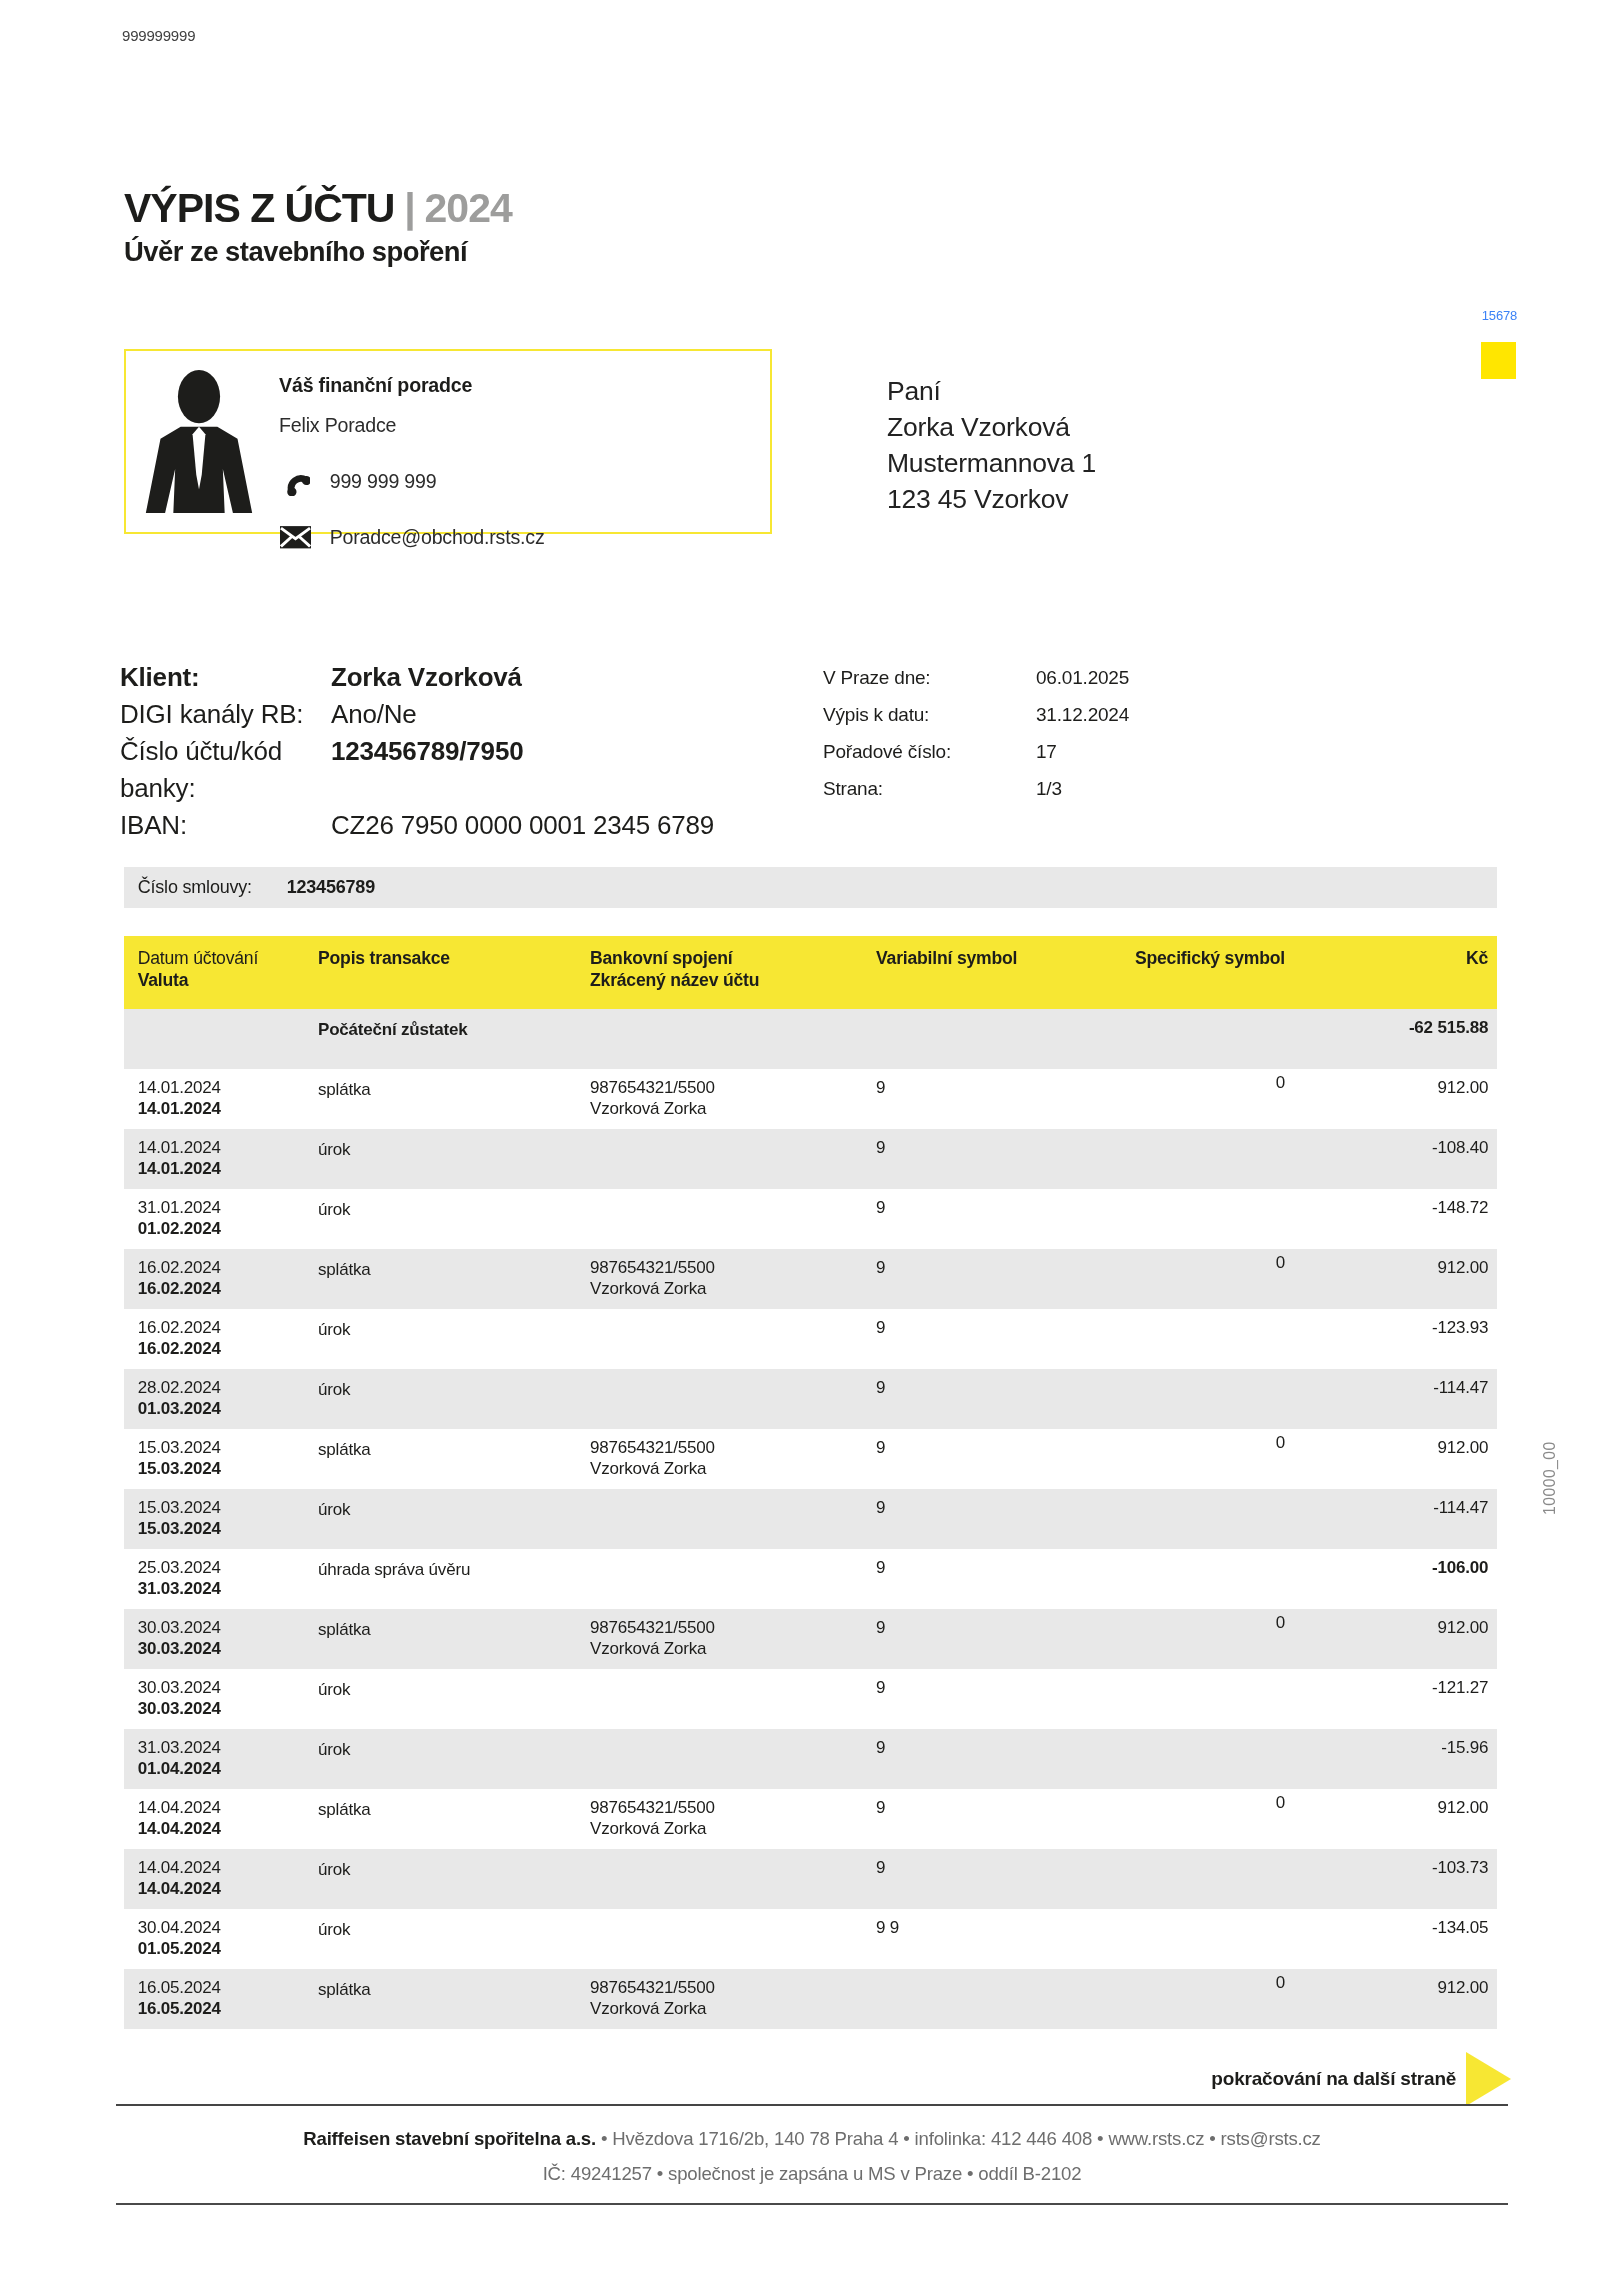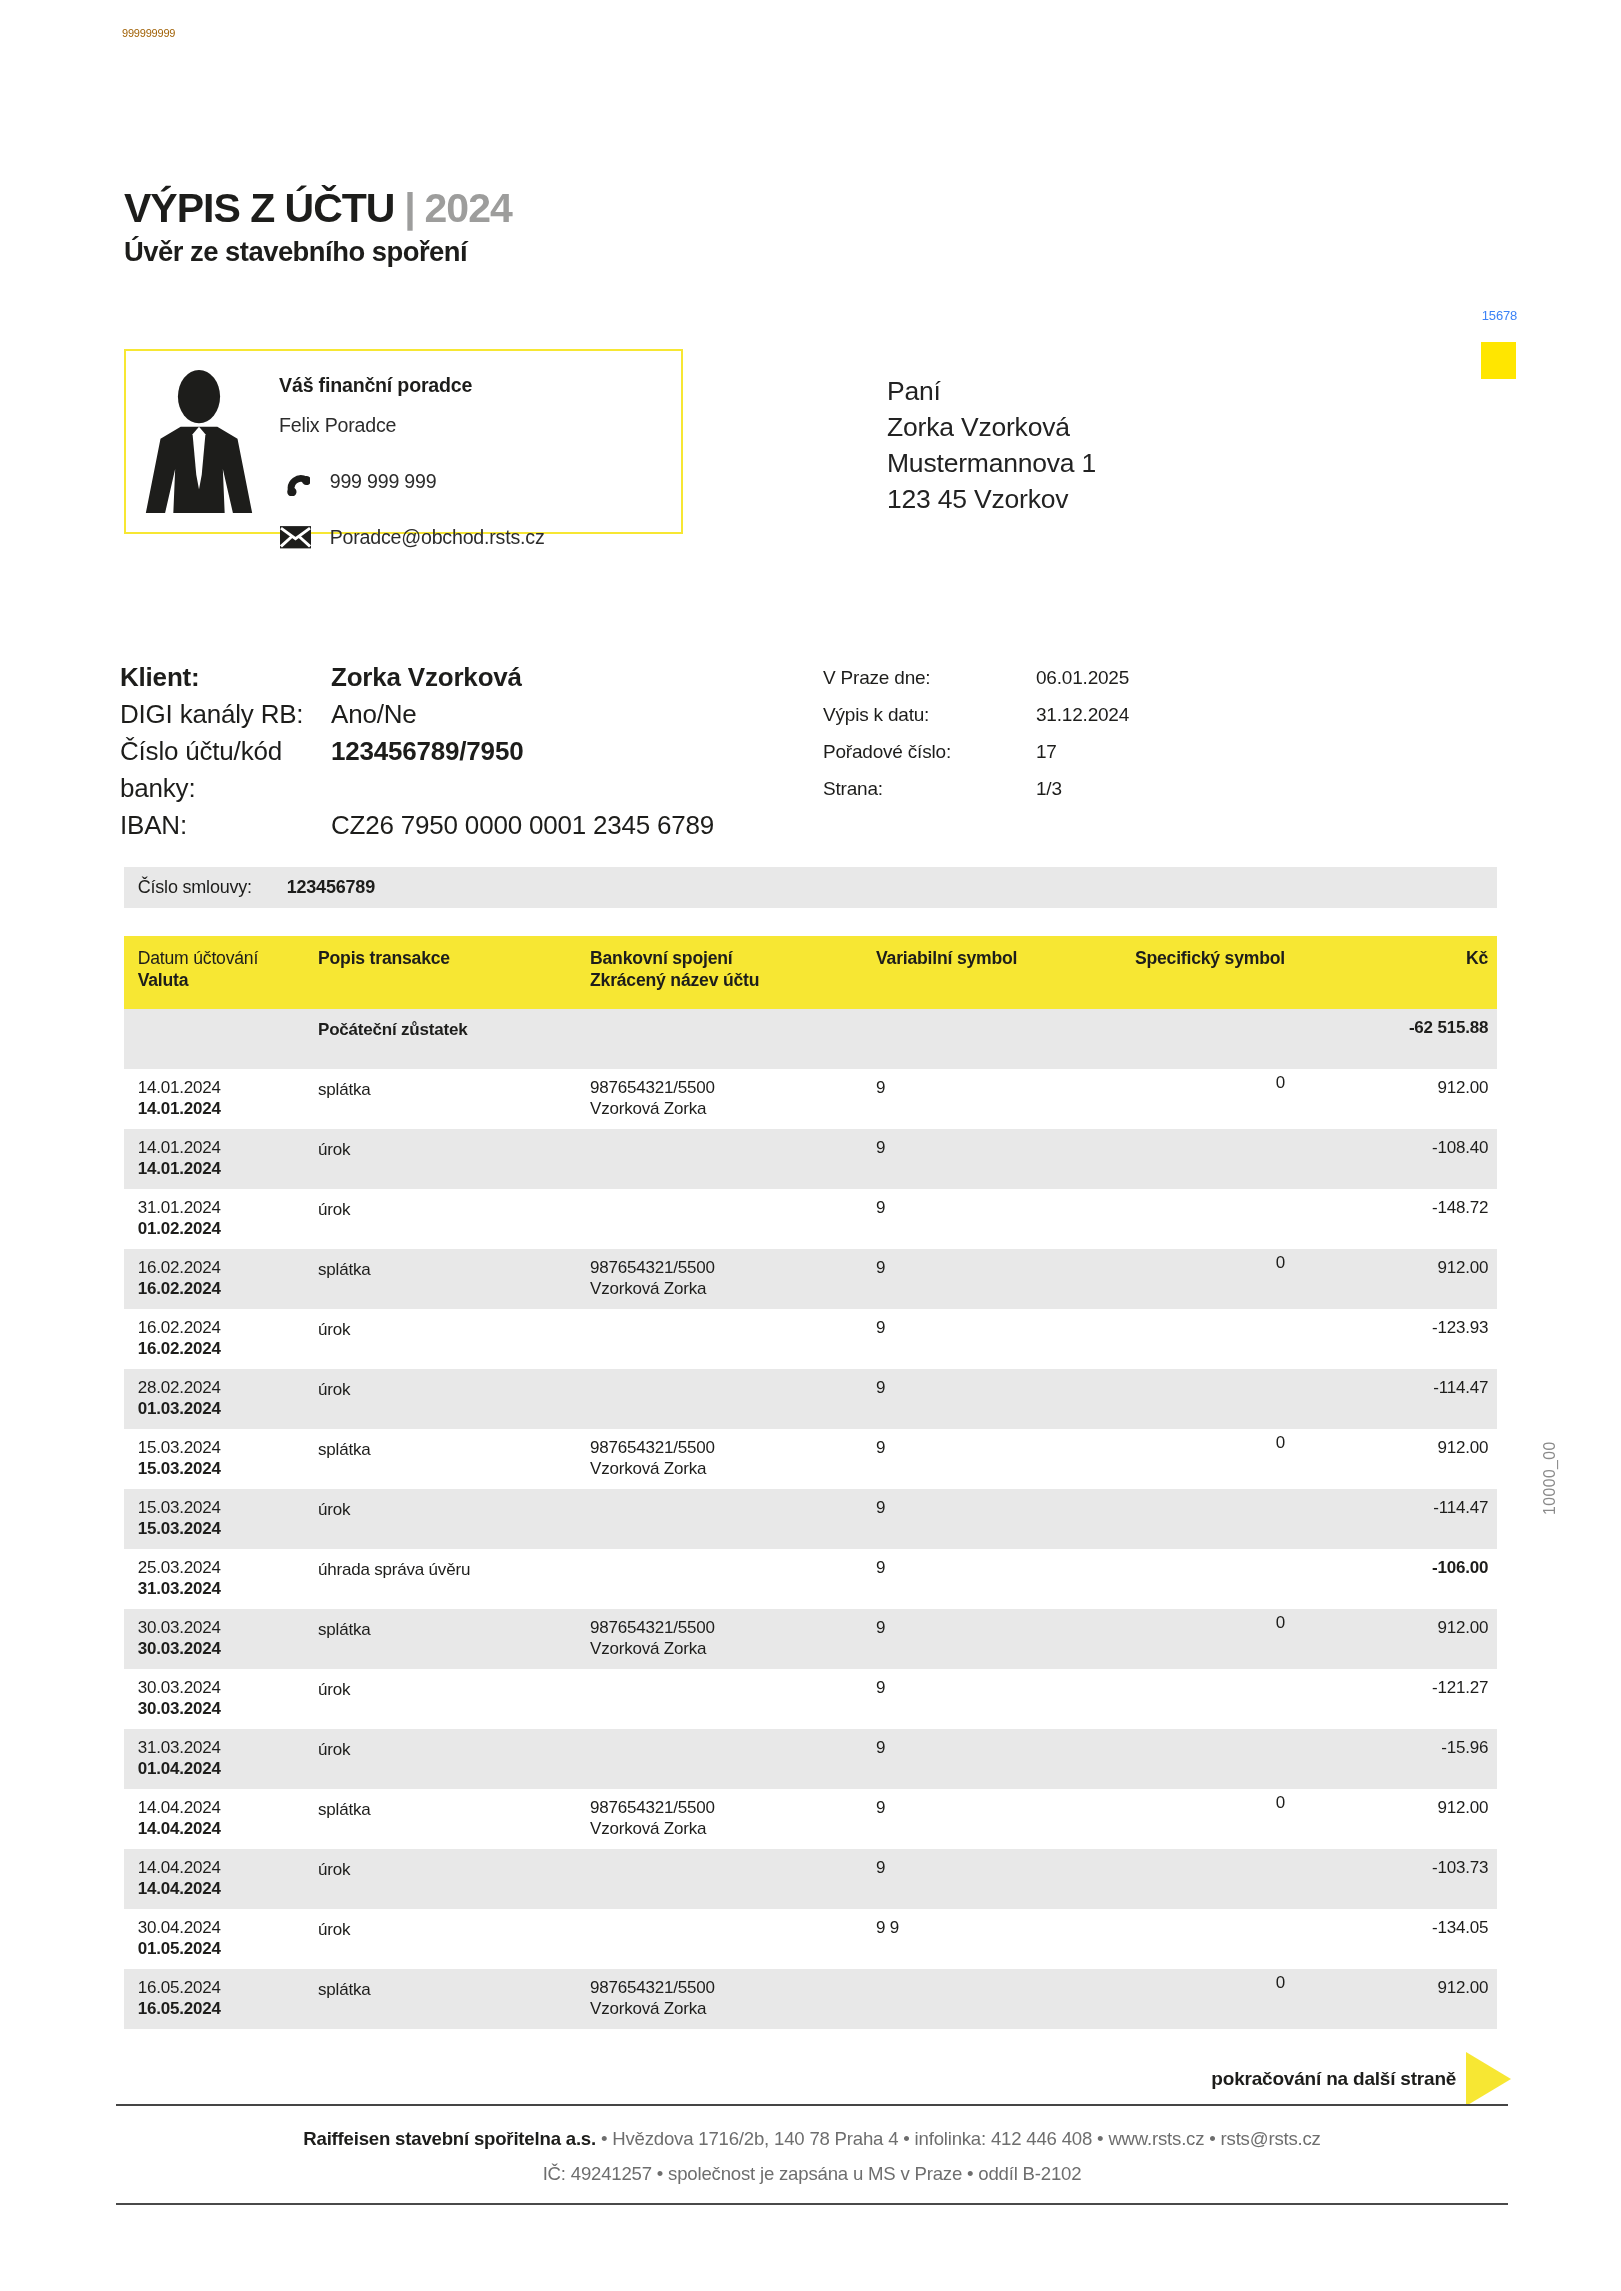--- a/index.html
+++ b/index.html
@@ -8,38 +8,38 @@
     --row-gray:#E8E8E8;
     --text-dark:#1D1D1B;
     --text-gray:#9D9D9C;
     --footer-gray:#6E6E6E;
   }
   *{margin:0;padding:0;box-sizing:border-box;}
   html,body{background:#fff;}
   body{font-family:"Liberation Sans", sans-serif;color:var(--text-dark);}
   .page{position:relative;width:1621px;height:2292px;background:#fff;overflow:hidden;letter-spacing:-0.2px;}
 
-  .ref-number{position:absolute;left:122px;top:27.4px;font-size:11px;color:#a16207;}
+  .ref-number{position:absolute;left:122px;top:27.4px;font-size:15px;color:#404040;}
 
   
   .logo{position:absolute;left:1113px;top:74px;display:flex;gap:23.5px;align-items:flex-start;}
   .logo-mark{width:62px;height:62px;background:var(--logo-yellow);display:flex;align-items:center;justify-content:center;}
   .logo-mark svg{width:52px;height:52px;}
   .logo-brand{font-size:35px;font-weight:bold;line-height:35px;letter-spacing:-0.8px;color:#262626;}
   .logo-sub{font-size:30px;line-height:33px;letter-spacing:-0.4px;color:#262626;}
 
   
   .title-block{position:absolute;left:124px;top:186px;}
   .title-line{font-size:41px;font-weight:bold;letter-spacing:-1px;line-height:45px;}
   .title-sep{color:var(--text-gray);margin:0 9.8px;font-weight:bold;}
   .title-year{color:var(--text-gray);}
   .subtitle{font-size:27.4px;font-weight:bold;letter-spacing:-0.5px;margin-top:4.9px;}
 
   
-  .advisor-box{position:absolute;left:124px;top:349px;width:559px;height:185px;border:2.9px solid var(--yellow);display:flex;padding:13.7px 17.6px;gap:25.5px;background:#fff;}
+  .advisor-box{position:absolute;left:124px;top:349px;width:648px;height:185px;border:2.9px solid var(--yellow);display:flex;padding:13.7px 17.6px;gap:25.5px;background:#fff;}
   .advisor-icon{flex:0 0 110px;display:flex;align-items:center;justify-content:center;}
   .advisor-icon svg{width:110px;height:149px;}
   .advisor-heading{font-size:19.6px;font-weight:bold;margin-top:9.8px;}
   .advisor-name{font-size:19.6px;margin-top:16.7px;color:#2c2c2c;}
   .advisor-row{display:flex;align-items:center;gap:17.6px;margin-top:30px;font-size:19.6px;color:#2c2c2c;}
   .advisor-row .ico{width:33px;display:flex;justify-content:center;}
 
   
   .recipient{position:absolute;left:887px;top:373px;font-size:26.5px;line-height:36px;color:#222;}
 

